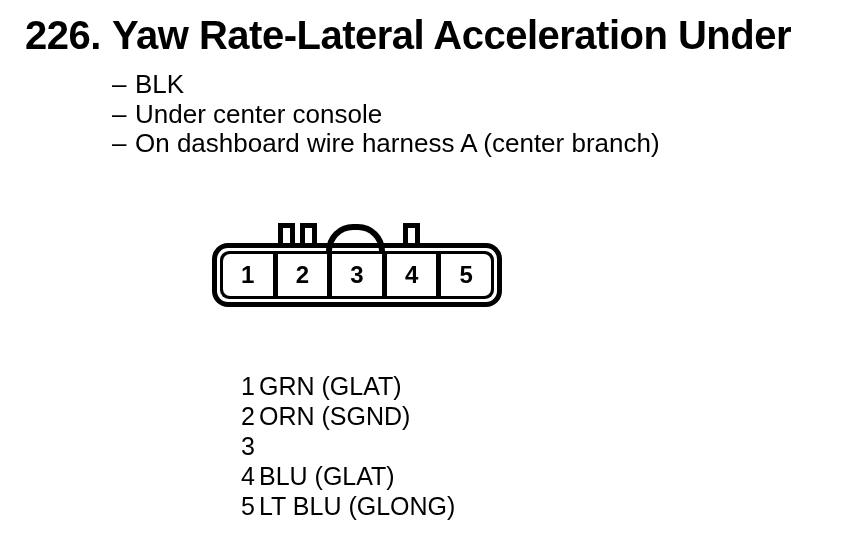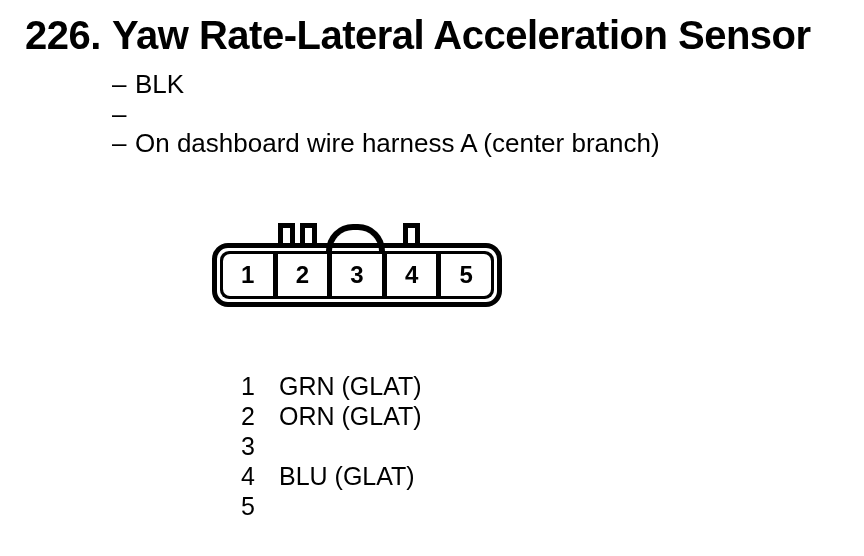--- a/index.html
+++ b/index.html
@@ -110,39 +110,40 @@
   
   .pinout {
     position: absolute;
     left: 241px;
     top: 371px;
     font-size: 25px;
     line-height: 30px;
   }
   .pin-row { display: flex; white-space: nowrap; }
   .pin-num { width: 14px; flex: 0 0 14px; }
-  .pin-wire { margin-left: 24px; }
+  .pin-wire { margin-left: 4px; }
 </style>
 </head>
 <body>
 
 <div class="page">
 
   <div class="heading">
     <span class="heading-number">226.</span>
-    <span class="heading-title">Yaw Rate-Lateral Acceleration Sensor</span>
+    <span class="heading-title">Yaw Rate-Lateral Acceleration Under</span>
   </div>
 
   <ul class="details">
     <li>
       <span class="dash">–</span>
       <span>BLK</span>
     </li>
     <li>
       <span class="dash">–</span>
+      <span>Under center console</span>
     </li>
     <li>
       <span class="dash">–</span>
       <span>On dashboard wire harness A (center branch)</span>
     </li>
   </ul>
 
   <div class="connector">
     <div class="connector-body">
       <div class="cavity-grid">
@@ -159,27 +160,28 @@
     <div class="tab tab-3"></div>
   </div>
 
   <div class="pinout">
     <div class="pin-row">
       <span class="pin-num">1</span>
       <span class="pin-wire">GRN (GLAT)</span>
     </div>
     <div class="pin-row">
       <span class="pin-num">2</span>
-      <span class="pin-wire">ORN (GLAT)</span>
+      <span class="pin-wire">ORN (SGND)</span>
     </div>
     <div class="pin-row">
       <span class="pin-num">3</span>
     </div>
     <div class="pin-row">
       <span class="pin-num">4</span>
       <span class="pin-wire">BLU (GLAT)</span>
     </div>
     <div class="pin-row">
       <span class="pin-num">5</span>
+      <span class="pin-wire">LT BLU (GLONG)</span>
     </div>
   </div>
 
 </div>
 
 </body></html>

